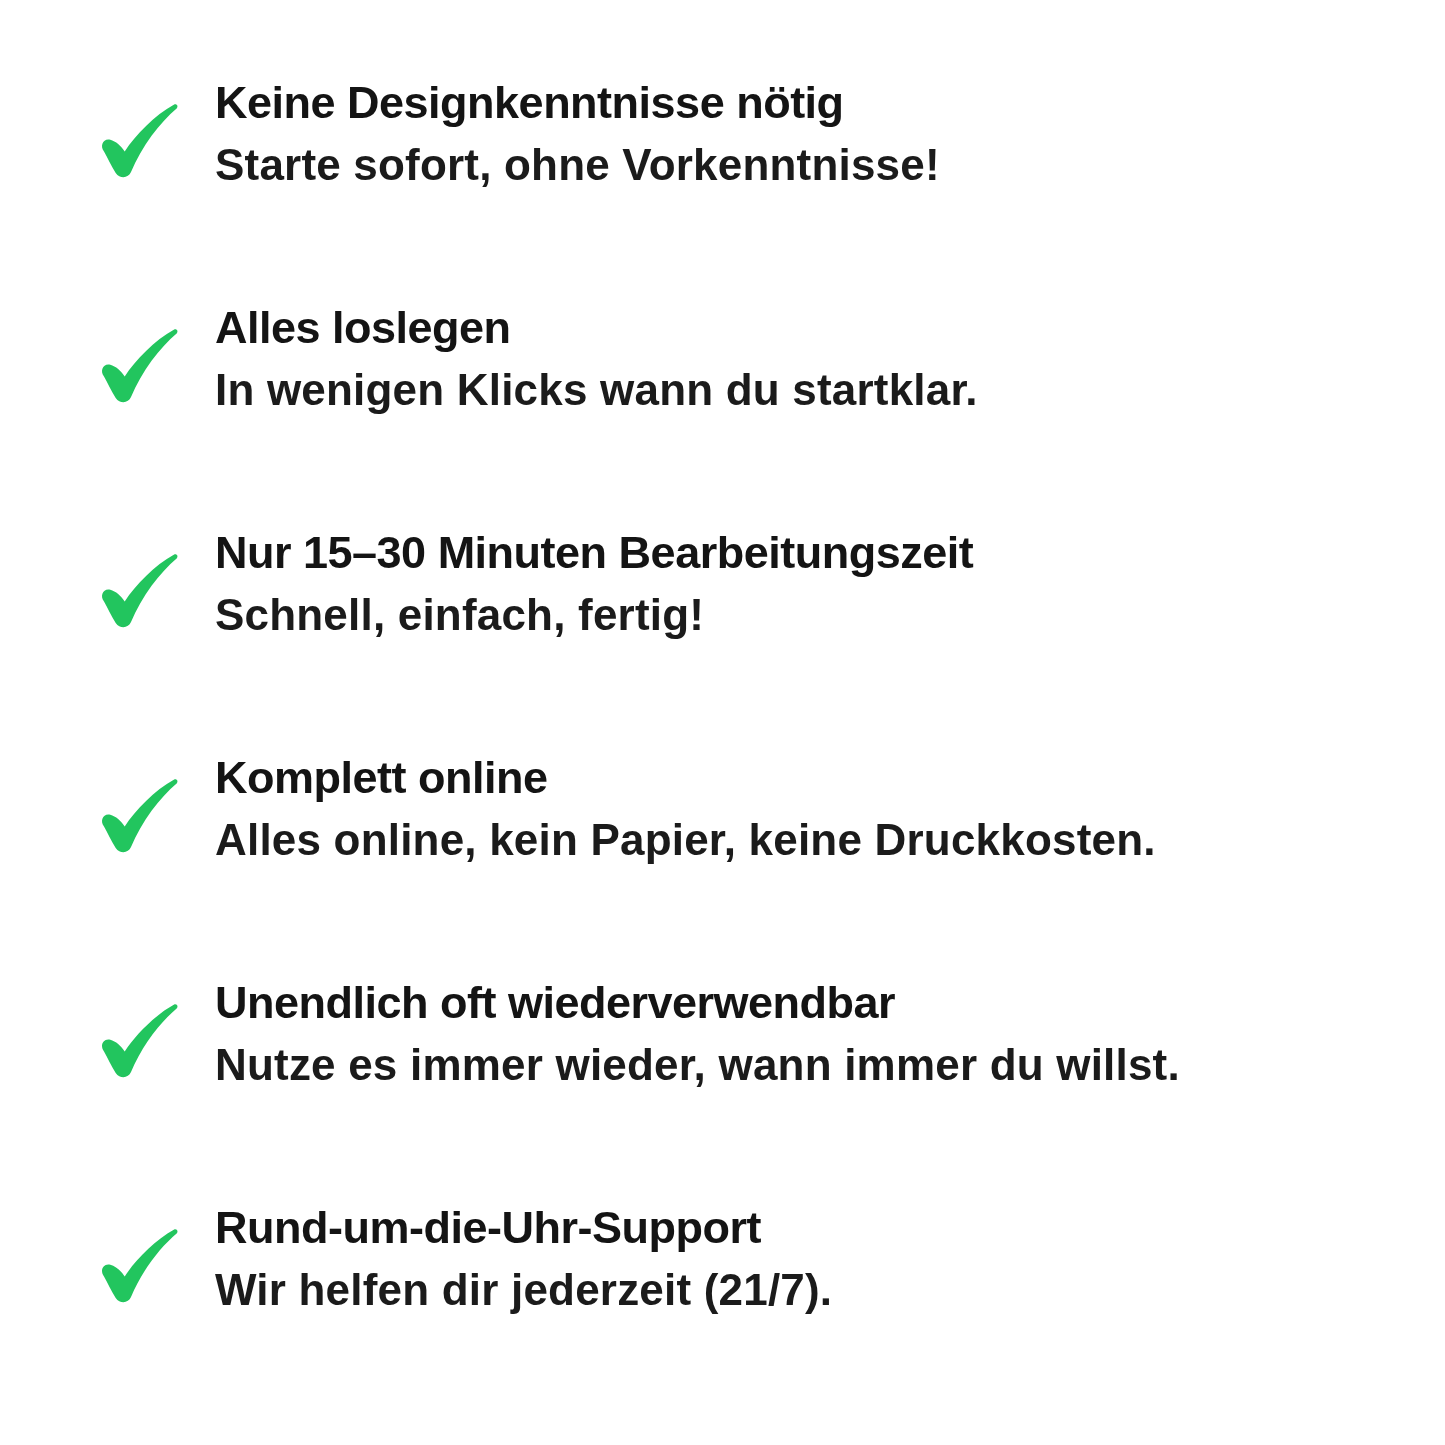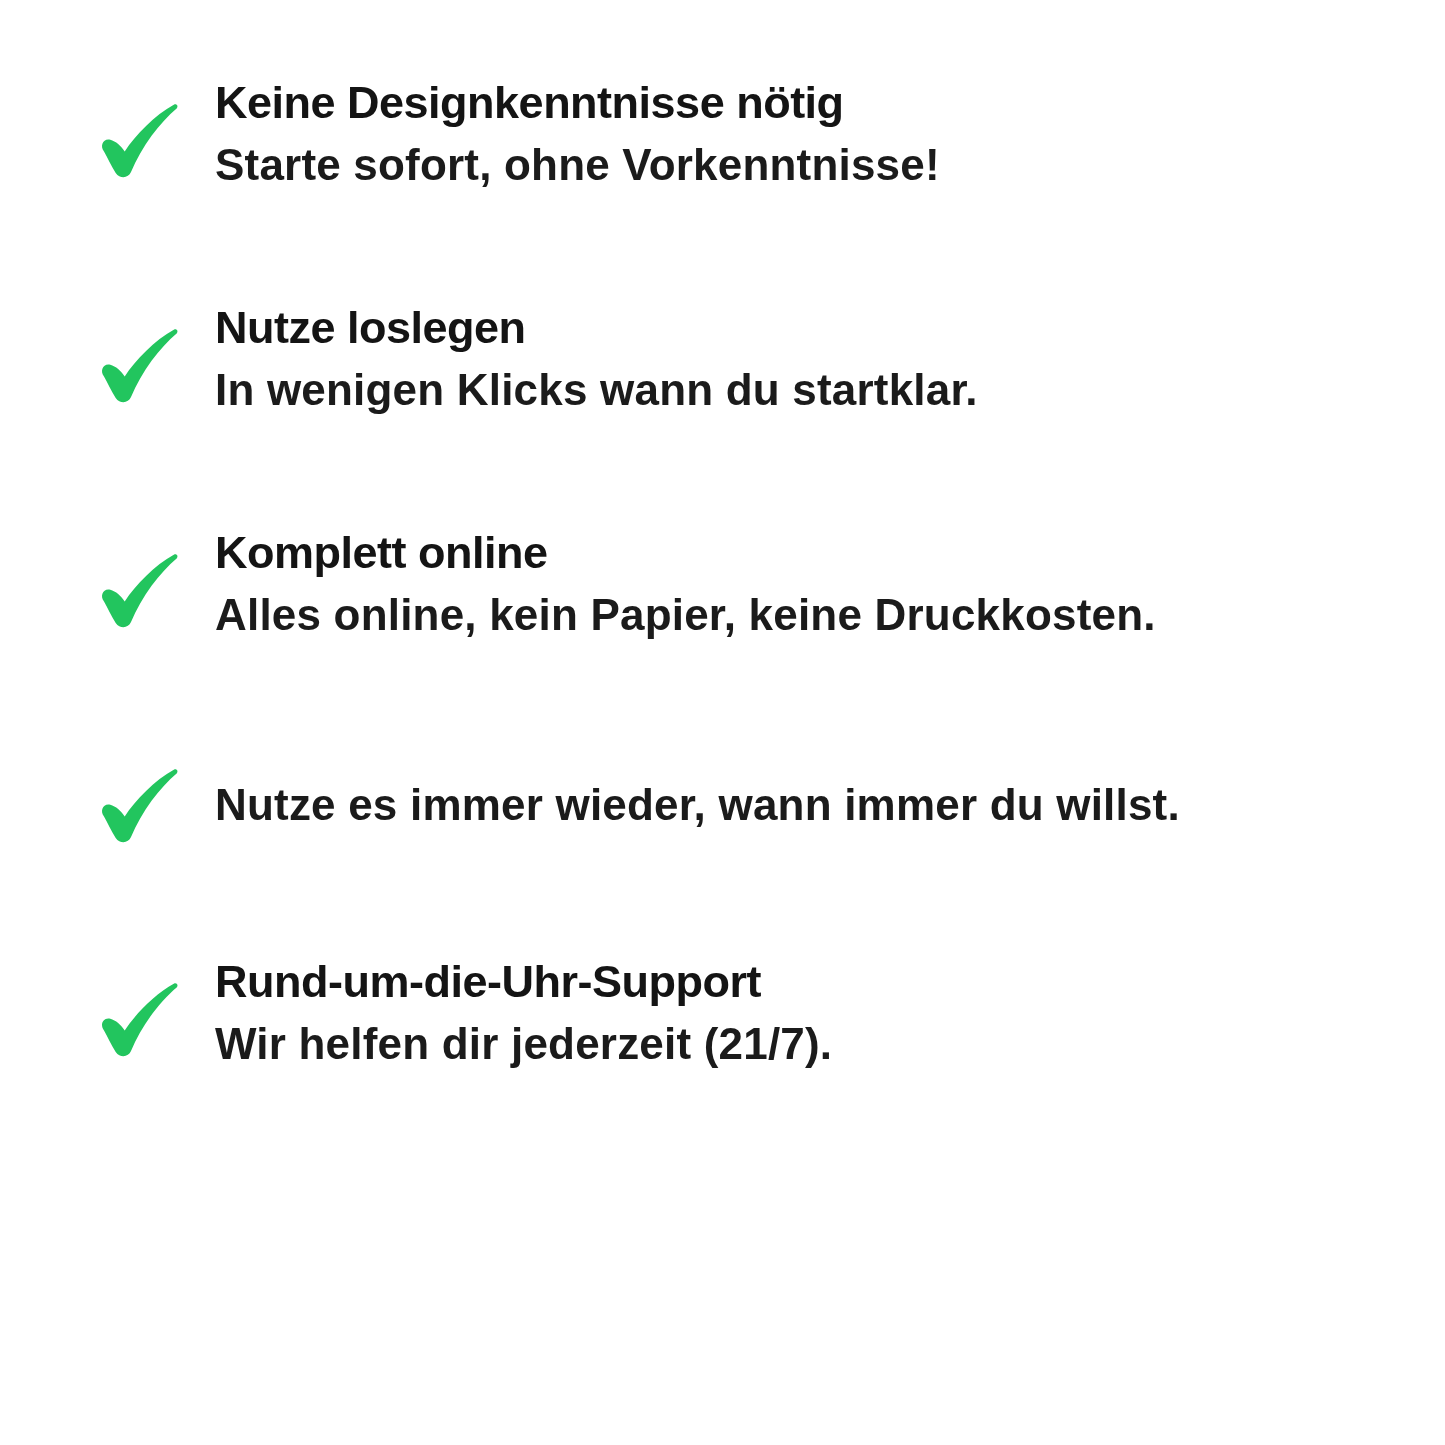--- a/index.html
+++ b/index.html
@@ -78,45 +78,57 @@
     </div>
   </div>
 
   <div class="item">
     <span class="check">
       <svg viewBox="0 0 100 100" xmlns="http://www.w3.org/2000/svg" aria-hidden="true">
         <path fill="#22c55e" d="M 10 56 C 5 50, 9 41, 17 43 C 23 44.5, 29 50, 33 56 C 45 38, 66 16, 88 4 C 90 3, 93 5, 91 8 C 72 24, 52 50, 40 79 C 37 86, 28 87, 23 80 C 18 72, 14 63, 10 56 Z"></path>
       </svg>
     </span>
     <div class="text-block">
-      <div class="title">Nutze loslegen</div>
+      <div class="title">Alles loslegen</div>
       <div class="subtitle">In wenigen Klicks wann du startklar.</div>
     </div>
   </div>
 
+  <div class="item">
+    <span class="check">
+      <svg viewBox="0 0 100 100" xmlns="http://www.w3.org/2000/svg" aria-hidden="true">
+        <path fill="#22c55e" d="M 10 56 C 5 50, 9 41, 17 43 C 23 44.5, 29 50, 33 56 C 45 38, 66 16, 88 4 C 90 3, 93 5, 91 8 C 72 24, 52 50, 40 79 C 37 86, 28 87, 23 80 C 18 72, 14 63, 10 56 Z"></path>
+      </svg>
+    </span>
+    <div class="text-block">
+      <div class="title">Nur 15–30 Minuten Bearbeitungszeit</div>
+      <div class="subtitle">Schnell, einfach, fertig!</div>
+    </div>
+  </div>
 
   <div class="item">
     <span class="check">
       <svg viewBox="0 0 100 100" xmlns="http://www.w3.org/2000/svg" aria-hidden="true">
         <path fill="#22c55e" d="M 10 56 C 5 50, 9 41, 17 43 C 23 44.5, 29 50, 33 56 C 45 38, 66 16, 88 4 C 90 3, 93 5, 91 8 C 72 24, 52 50, 40 79 C 37 86, 28 87, 23 80 C 18 72, 14 63, 10 56 Z"></path>
       </svg>
     </span>
     <div class="text-block">
       <div class="title">Komplett online</div>
       <div class="subtitle">Alles online, kein Papier, keine Druckkosten.</div>
     </div>
   </div>
 
   <div class="item">
     <span class="check">
       <svg viewBox="0 0 100 100" xmlns="http://www.w3.org/2000/svg" aria-hidden="true">
         <path fill="#22c55e" d="M 10 56 C 5 50, 9 41, 17 43 C 23 44.5, 29 50, 33 56 C 45 38, 66 16, 88 4 C 90 3, 93 5, 91 8 C 72 24, 52 50, 40 79 C 37 86, 28 87, 23 80 C 18 72, 14 63, 10 56 Z"></path>
       </svg>
     </span>
     <div class="text-block">
+      <div class="title">Unendlich oft wiederverwendbar</div>
       <div class="subtitle">Nutze es immer wieder, wann immer du willst.</div>
     </div>
   </div>
 
   <div class="item">
     <span class="check">
       <svg viewBox="0 0 100 100" xmlns="http://www.w3.org/2000/svg" aria-hidden="true">
         <path fill="#22c55e" d="M 10 56 C 5 50, 9 41, 17 43 C 23 44.5, 29 50, 33 56 C 45 38, 66 16, 88 4 C 90 3, 93 5, 91 8 C 72 24, 52 50, 40 79 C 37 86, 28 87, 23 80 C 18 72, 14 63, 10 56 Z"></path>
       </svg>
     </span>

